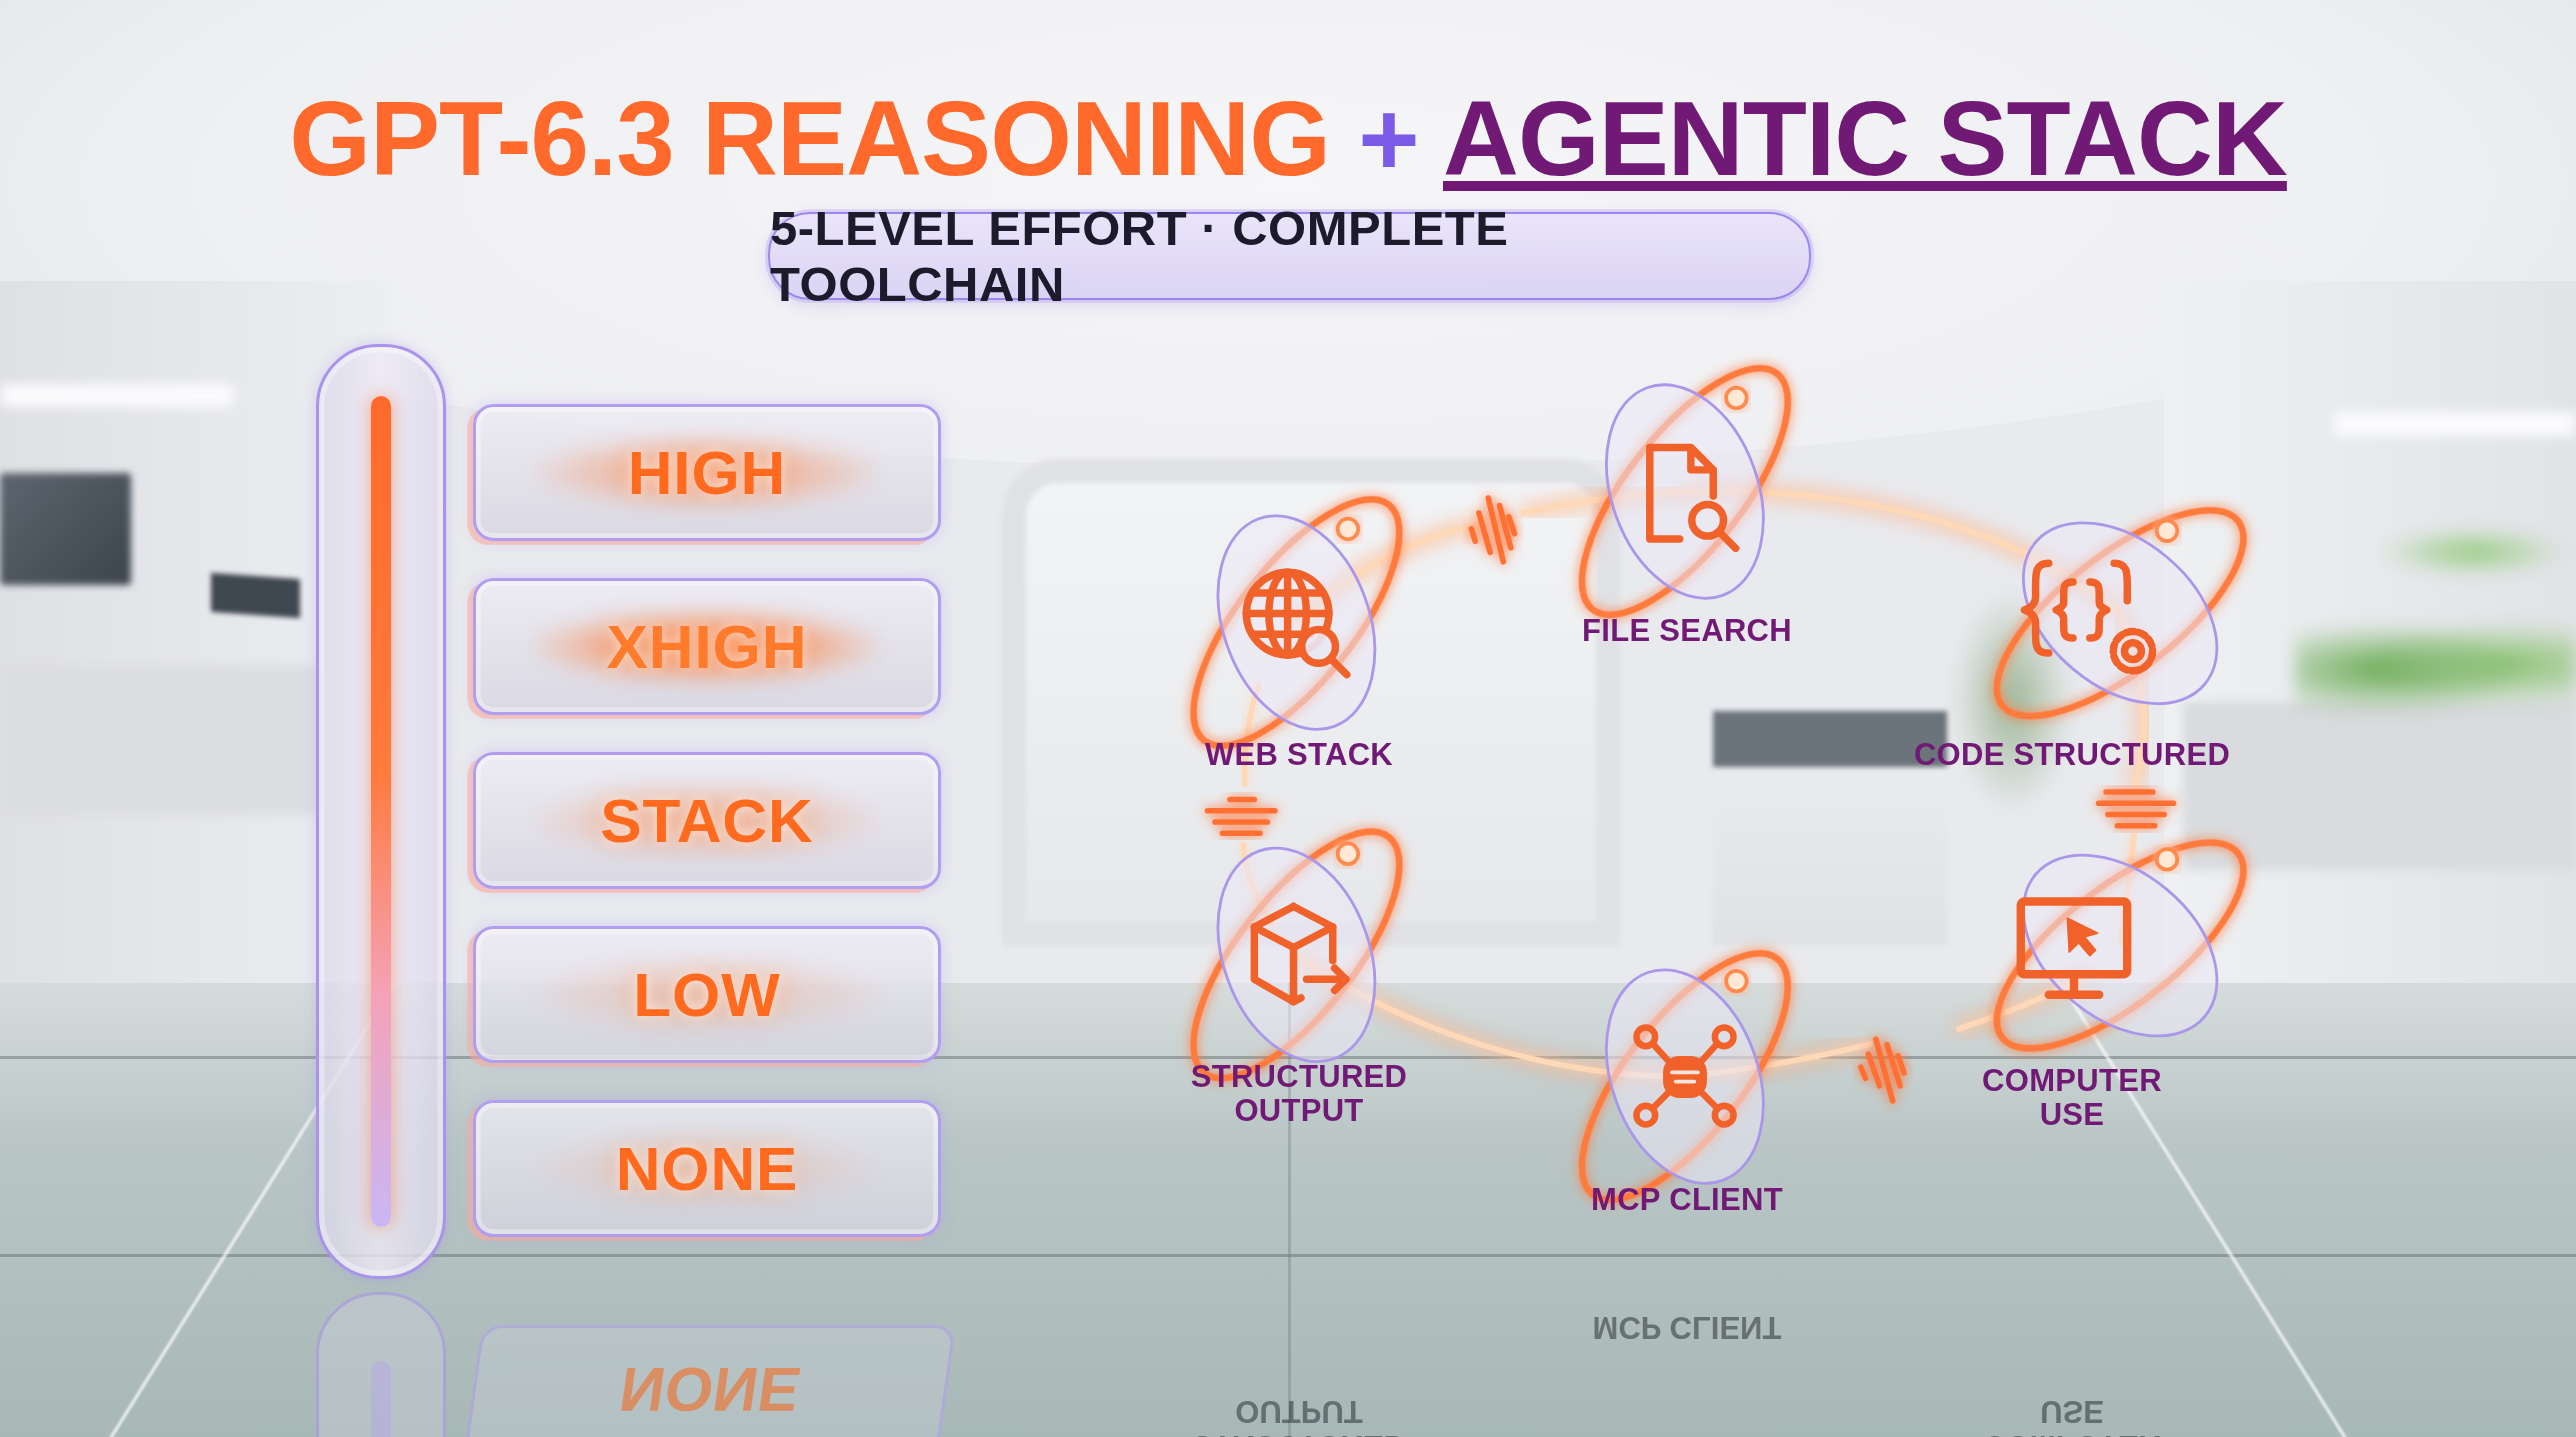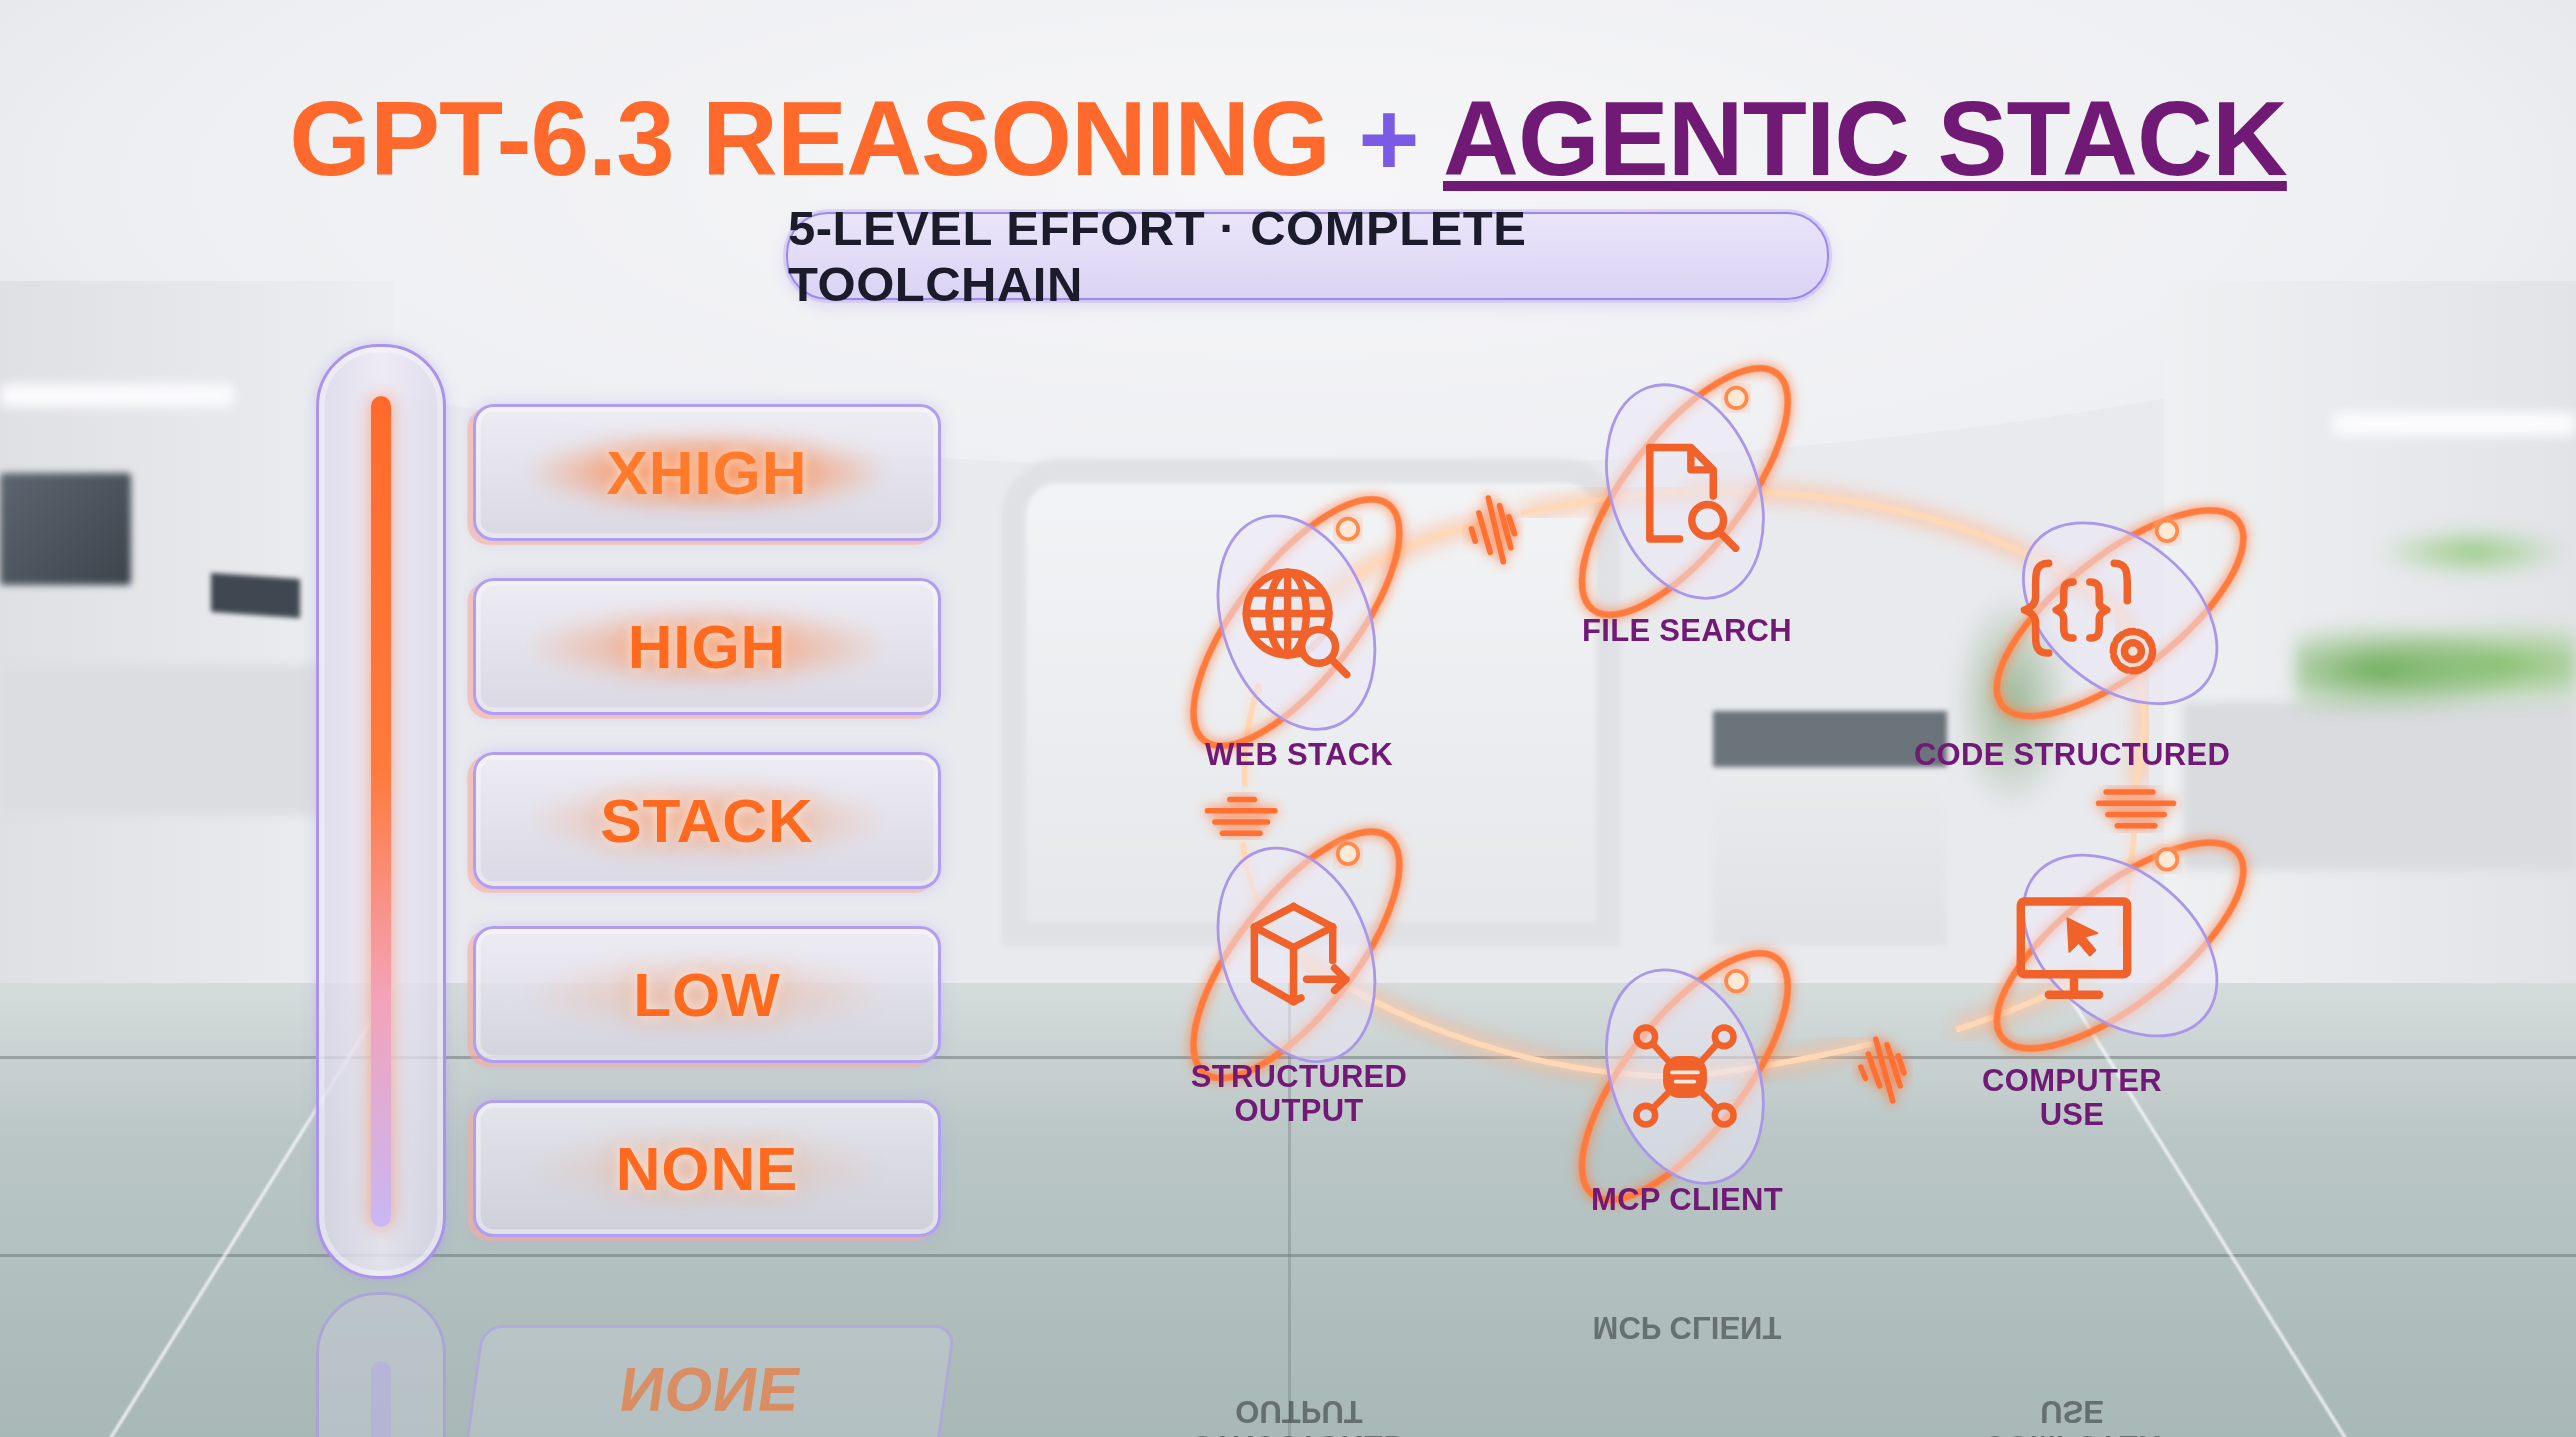--- a/index.html
+++ b/index.html
@@ -87,21 +87,21 @@
   }
   .title .orange { color:#ff6a2c; }
   .title .plus { color:#7b5be6; }
   .title .purple { color:#701a75;text-decoration:underline; }
   .subtitle-pill {
     position:absolute; left:768px; top:212px; width:1039px; height:84px;
     border-radius:42px;
     background:linear-gradient(180deg,rgba(232,226,250,.85),rgba(214,206,244,.85));
     border:2.8px solid #9d86ee;
     box-shadow:0 0 0 2.8px rgba(190,175,245,.45), 0 5.6px 17px rgba(120,90,220,.18);
-    display:flex; align-items:center; justify-content:center;margin-left:18px;
+    display:flex; align-items:center; justify-content:center;
   }
   .subtitle-pill span {
     font-size:49px; font-weight:700; color:#1b1b2b; letter-spacing:0.5px;
   }
 
   
   .slider {
     position:absolute; left:316px; top:344px; width:124px; height:929px;
     border-radius:62px;
     background:linear-gradient(90deg,rgba(220,215,235,.75),rgba(238,234,246,.8),rgba(220,215,235,.75));
@@ -212,27 +212,27 @@
 
 <div class="subtitle-pill">
   <span>5-LEVEL EFFORT · COMPLETE TOOLCHAIN</span>
 </div>
 
 <div class="slider">
   <div class="track"></div>
 </div>
 
 <div class="levels">
+  <div class="level l2">
+    <div class="glow"></div>
+    <span class="label">HIGH</span>
+  </div>
   <div class="level l1">
     <div class="glow"></div>
     <span class="label">XHIGH</span>
-  </div>
-  <div class="level l2">
-    <div class="glow"></div>
-    <span class="label">HIGH</span>
   </div>
   <div class="level l3">
     <div class="glow"></div>
     <span class="label">STACK</span>
   </div>
   <div class="level l4">
     <div class="glow"></div>
     <span class="label">LOW</span>
   </div>
   <div class="level l5">

